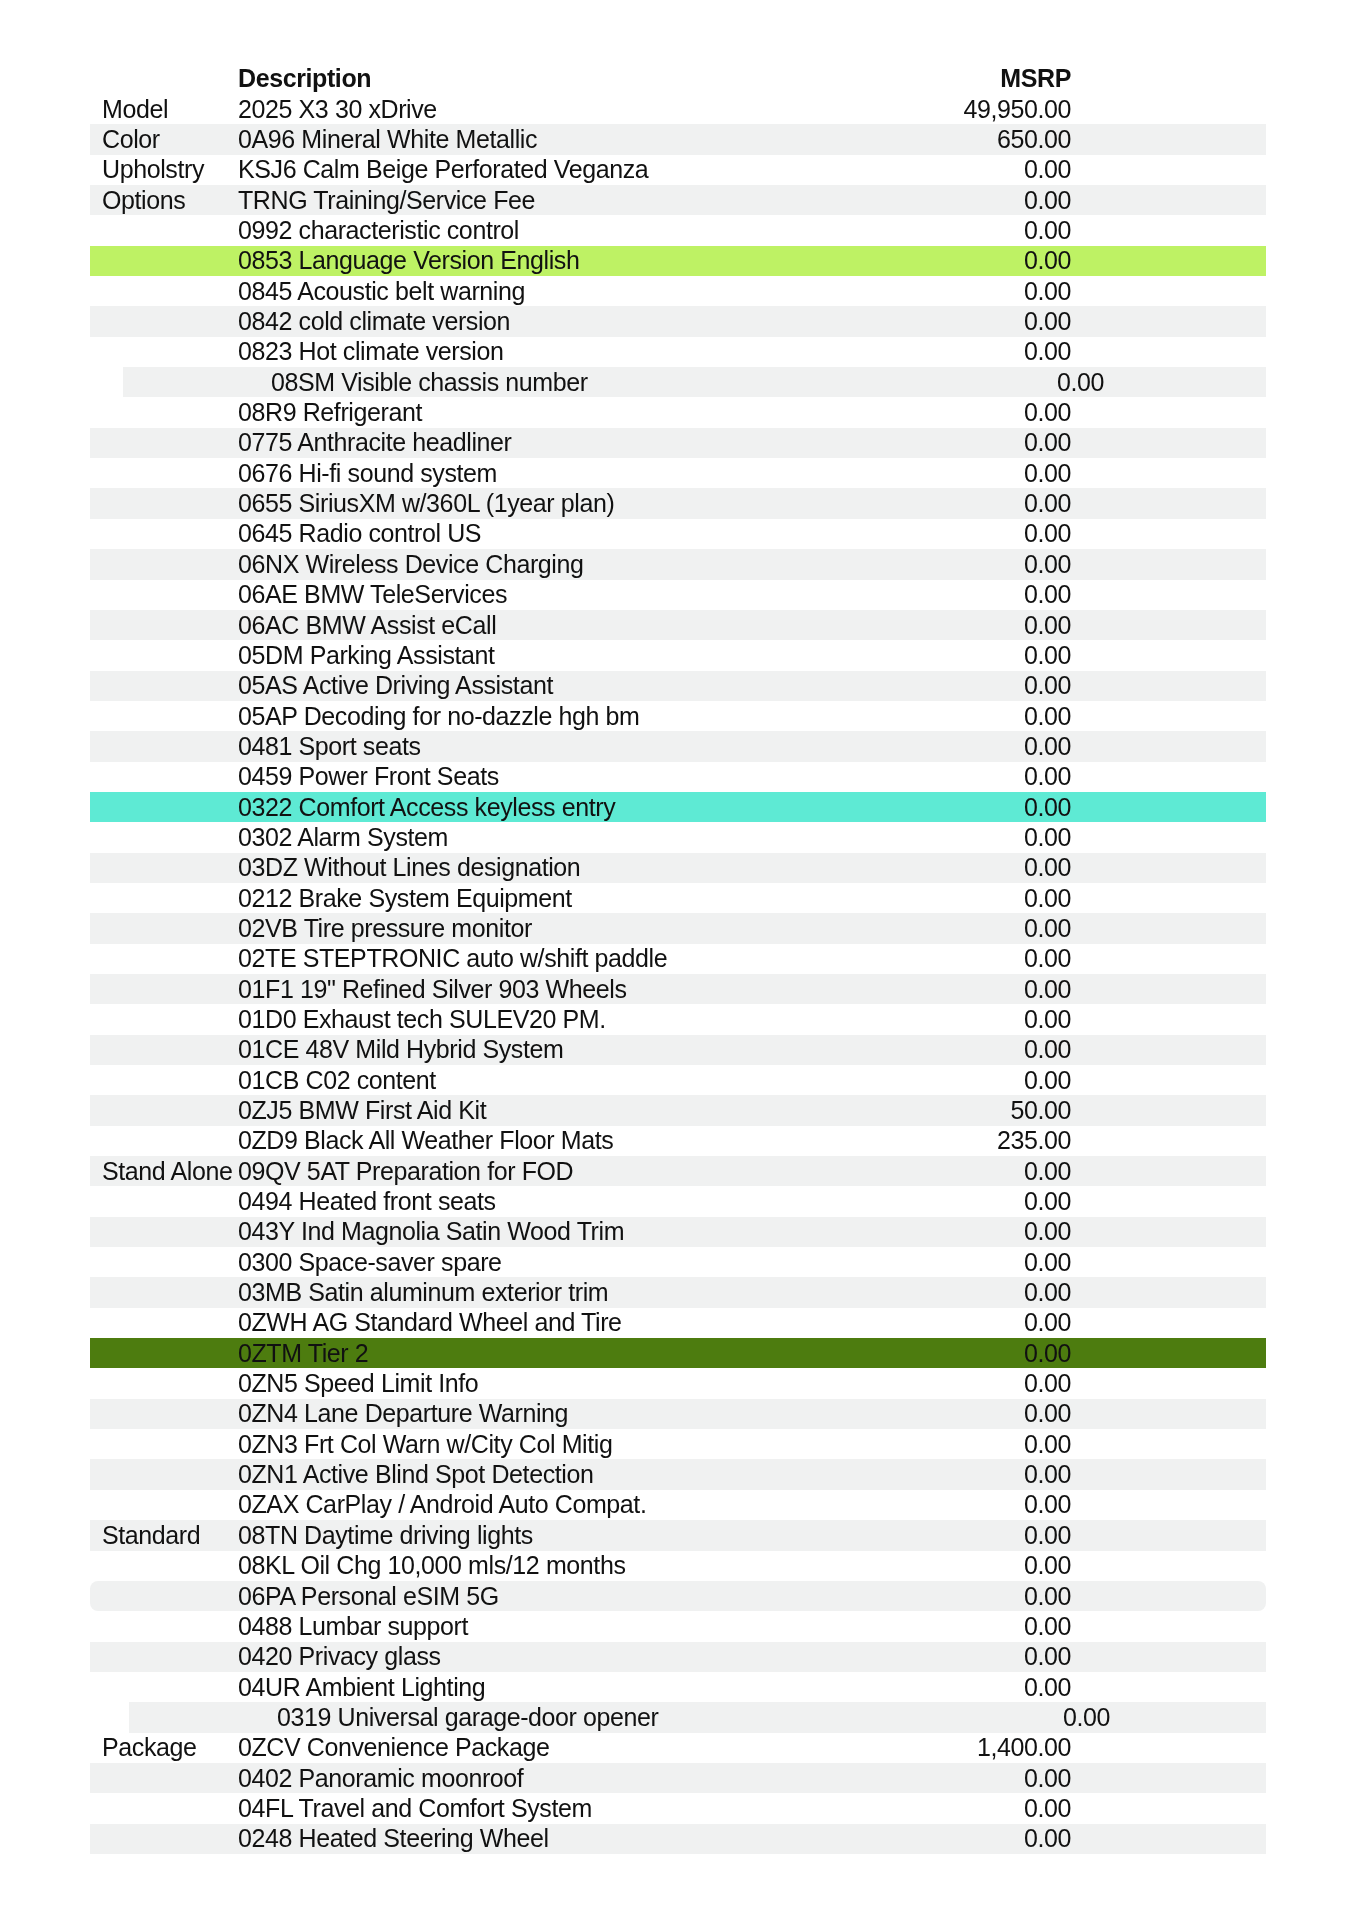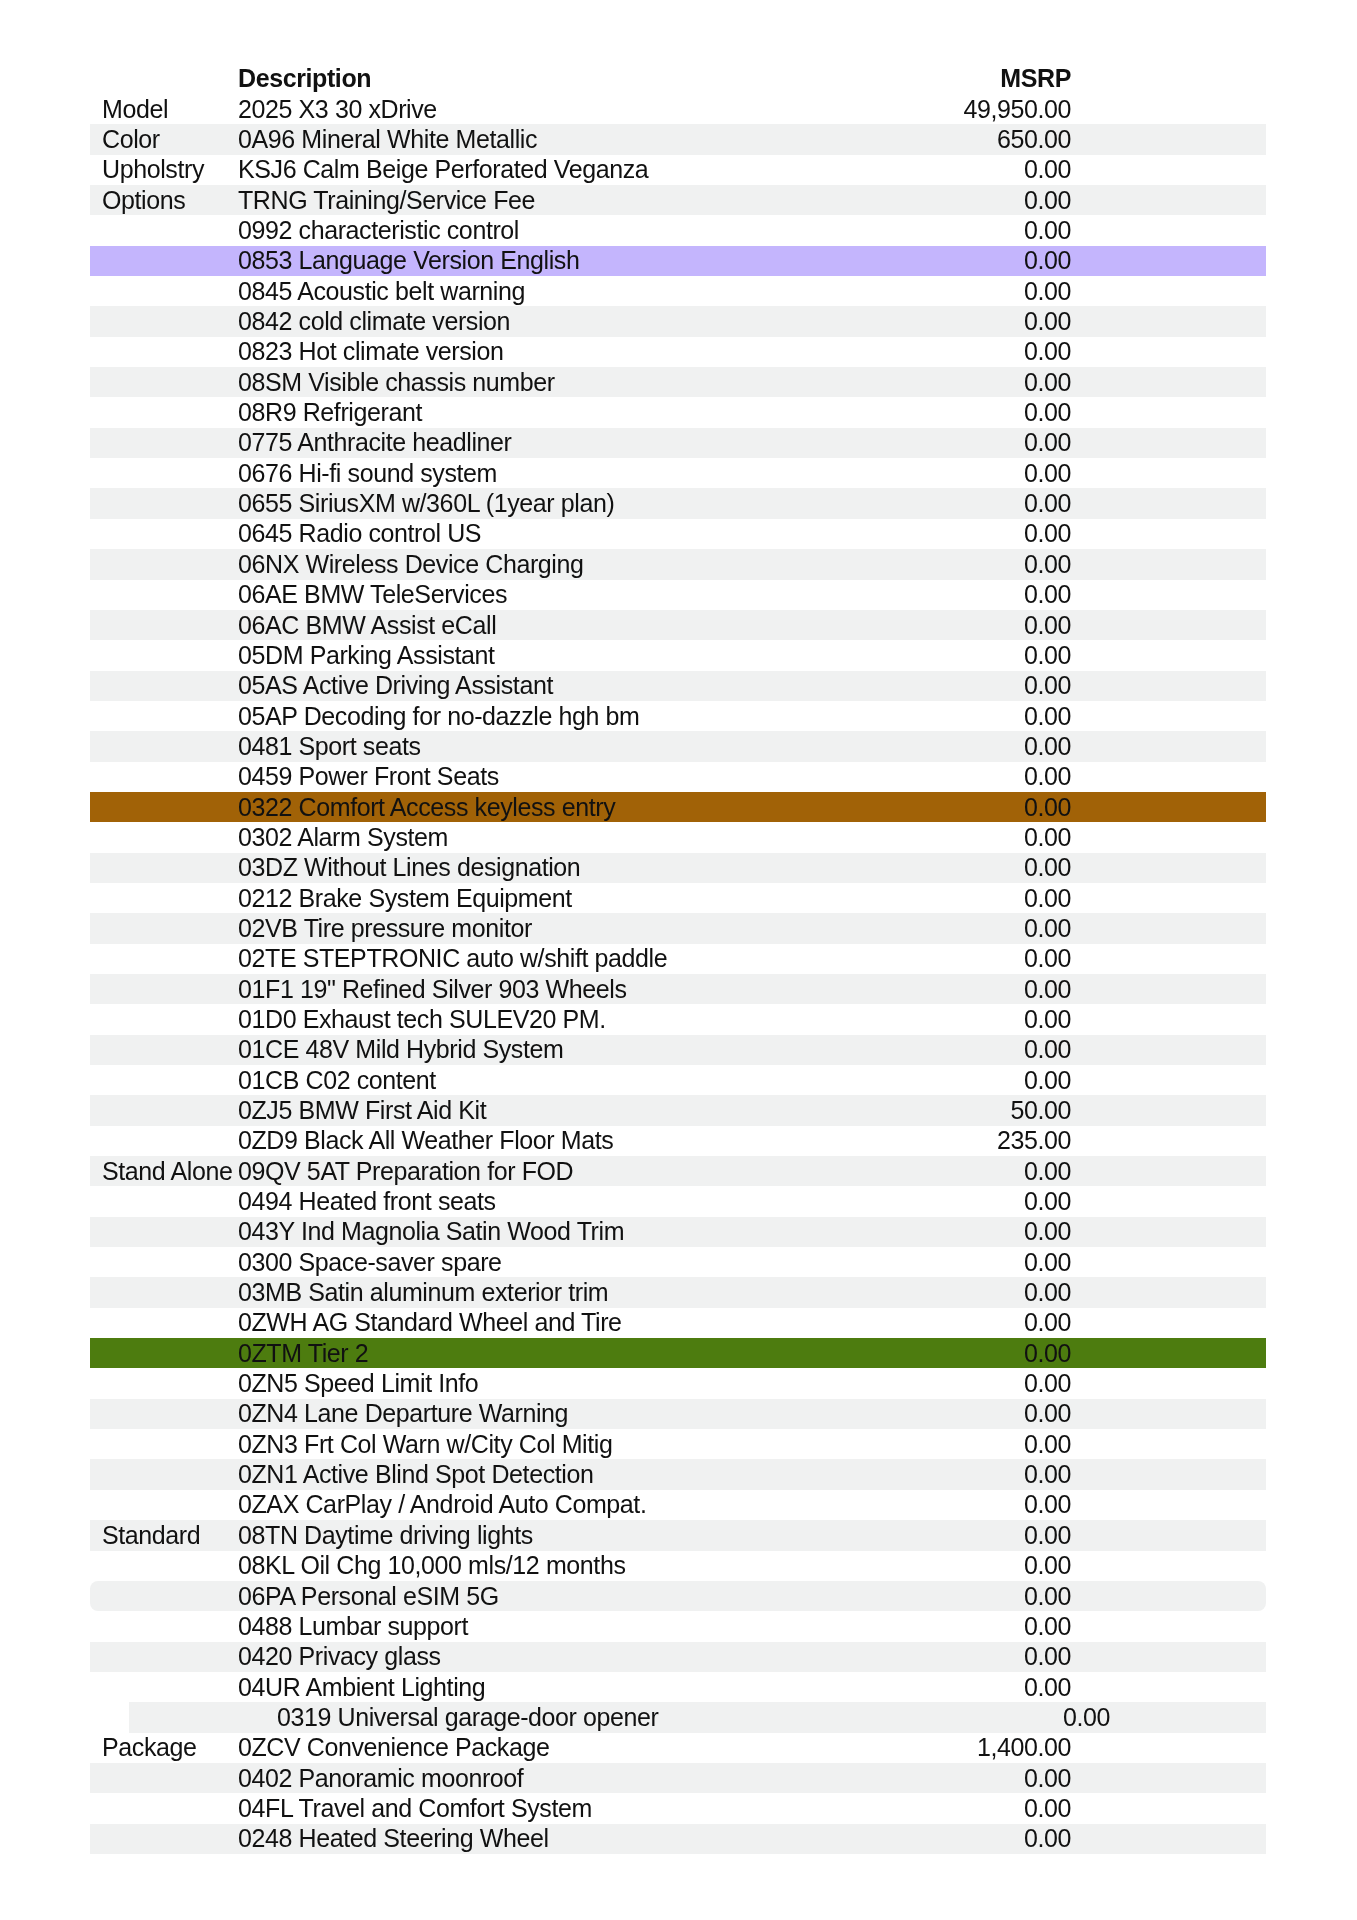--- a/index.html
+++ b/index.html
@@ -42,41 +42,41 @@
       <div class="row alt" style="background: rgb(240, 241, 241);">
         <span class="cat">Options</span>
         <span class="desc">TRNG Training/Service Fee</span>
         <span class="price">0.00</span>
       </div>
       <div class="row">
         <span class="cat"></span>
         <span class="desc">0992 characteristic control</span>
         <span class="price">0.00</span>
       </div>
-      <div class="row alt" style="background: #c4b5fd;">
+      <div class="row alt" style="background: #bef264;">
         <span class="cat"></span>
         <span class="desc">0853 Language Version English</span>
         <span class="price">0.00</span>
       </div>
       <div class="row">
         <span class="cat"></span>
         <span class="desc">0845 Acoustic belt warning</span>
         <span class="price">0.00</span>
       </div>
       <div class="row alt" style="background: rgb(240, 241, 241);">
         <span class="cat"></span>
         <span class="desc">0842 cold climate version</span>
         <span class="price">0.00</span>
       </div>
       <div class="row">
         <span class="cat"></span>
         <span class="desc">0823 Hot climate version</span>
         <span class="price">0.00</span>
       </div>
-      <div class="row alt" style="background: rgb(240, 241, 241);">
+      <div class="row alt" style="background: rgb(240, 241, 241); margin-left: 33px;">
         <span class="cat"></span>
         <span class="desc">08SM Visible chassis number</span>
         <span class="price">0.00</span>
       </div>
       <div class="row">
         <span class="cat"></span>
         <span class="desc">08R9 Refrigerant</span>
         <span class="price">0.00</span>
       </div>
       <div class="row alt" style="background: rgb(240, 241, 241);">
@@ -132,21 +132,21 @@
       <div class="row alt" style="background: rgb(240, 241, 241);">
         <span class="cat"></span>
         <span class="desc">0481 Sport seats</span>
         <span class="price">0.00</span>
       </div>
       <div class="row">
         <span class="cat"></span>
         <span class="desc">0459 Power Front Seats</span>
         <span class="price">0.00</span>
       </div>
-      <div class="row alt" style="background: #a16207; padding-left: 24px;">
+      <div class="row alt" style="background: #5eead4; padding-left: 24px;">
         <span class="cat"></span>
         <span class="desc">0322 Comfort Access keyless entry</span>
         <span class="price">0.00</span>
       </div>
       <div class="row">
         <span class="cat"></span>
         <span class="desc">0302 Alarm System</span>
         <span class="price">0.00</span>
       </div>
       <div class="row alt" style="background: rgb(240, 241, 241);">

